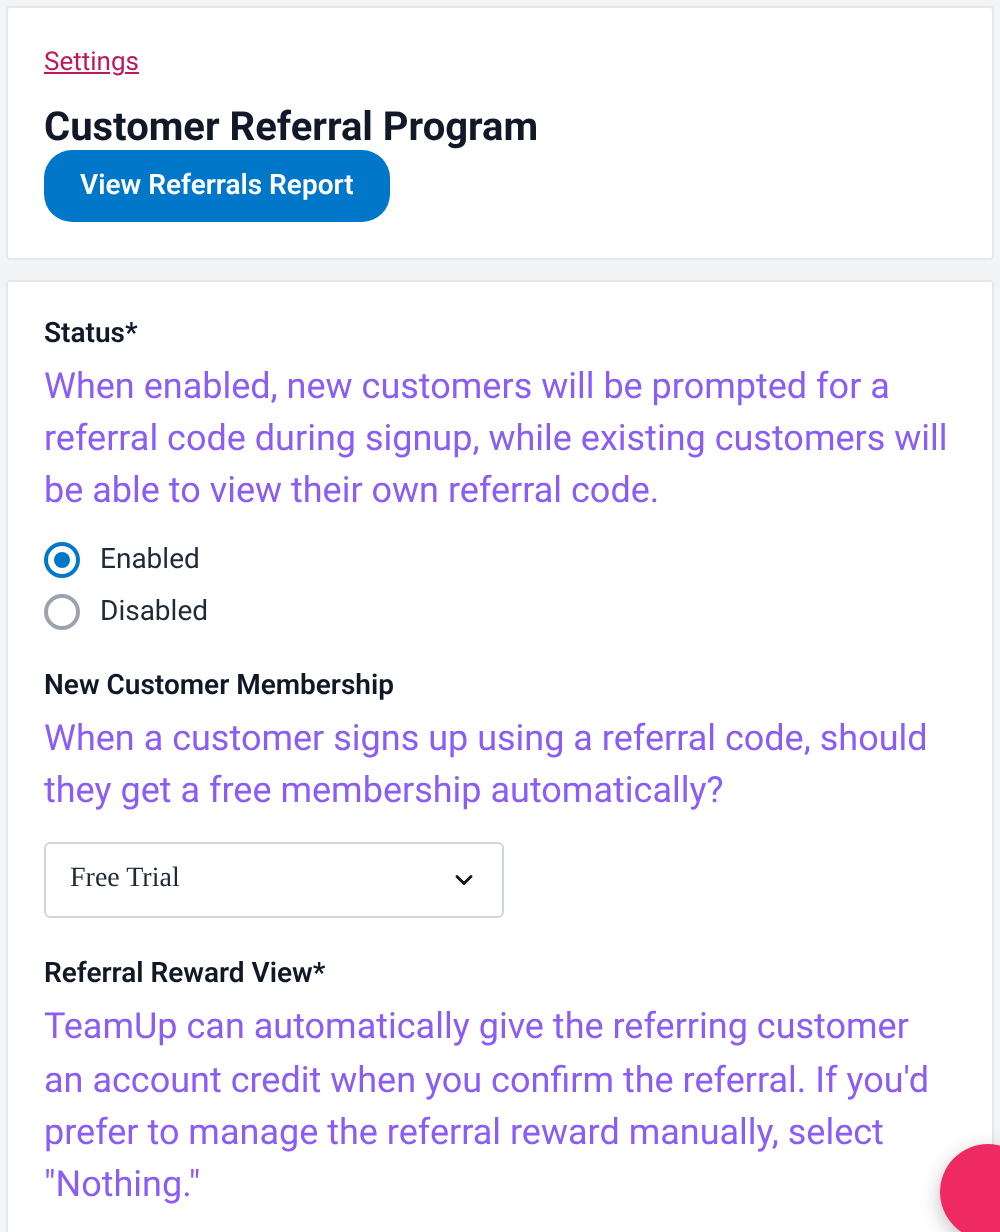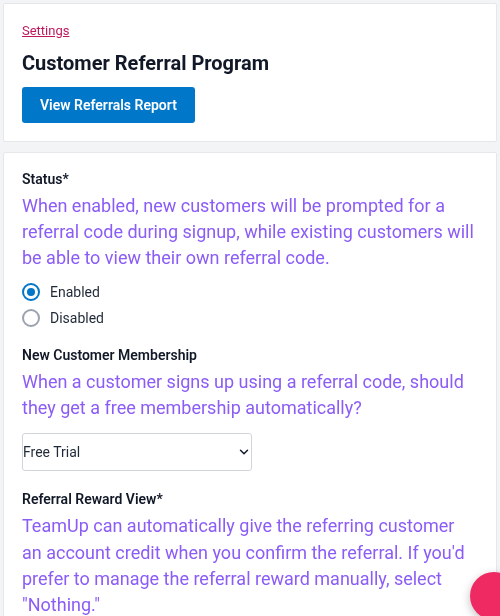--- a/index.html
+++ b/index.html
@@ -31,22 +31,21 @@
     color: #111827;
   }
   .report-btn {
     display: inline-block;
     background: #0077c8;
     color: #fff;
     border: none;
     font-size: 14px;
     font-weight: 600;
     padding: 10px 18px;
-    border-radius: 3px;
-    margin-top: 12px;
+    border-radius: 14px;
     cursor: pointer;
     font-family: inherit;
   }
   .header-desc {
     font-size: 13.5px;
     color: #1f2937;
     margin-top: 14px;
   }
   .form-panel { margin-top: 10px; padding: 18px 18px 22px 18px; }
   .field-group { margin-bottom: 20px; }
@@ -79,27 +78,28 @@
   .radio-outer.checked { border-color: #0077c8; }
   .radio-inner {
     width: 8px; height: 8px; border-radius: 50%;
     background: #0077c8;
   }
   .radio-label { font-size: 14px; color: #1f2937; }
   .select-box {
     width: 230px;
     border: 1px solid #d1d5db;
     border-radius: 3px;
-    padding: 10px 0;
+    padding: 10px 12px;
     font-size: 14px;
     display: flex;
     align-items: center;
     justify-content: space-between;
     cursor: pointer;
     background: #fff;
+    font-family: Liberation Serif, serif;
   }
   .chevron { width: 14px; height: 14px; }
   .fab {
     position: fixed;
     right: -18px;
     bottom: -4px;
     width: 48px; height: 48px;
     border-radius: 50%;
     background: #ef2961;
     box-shadow: 0 3px 10px rgba(0,0,0,0.25);

